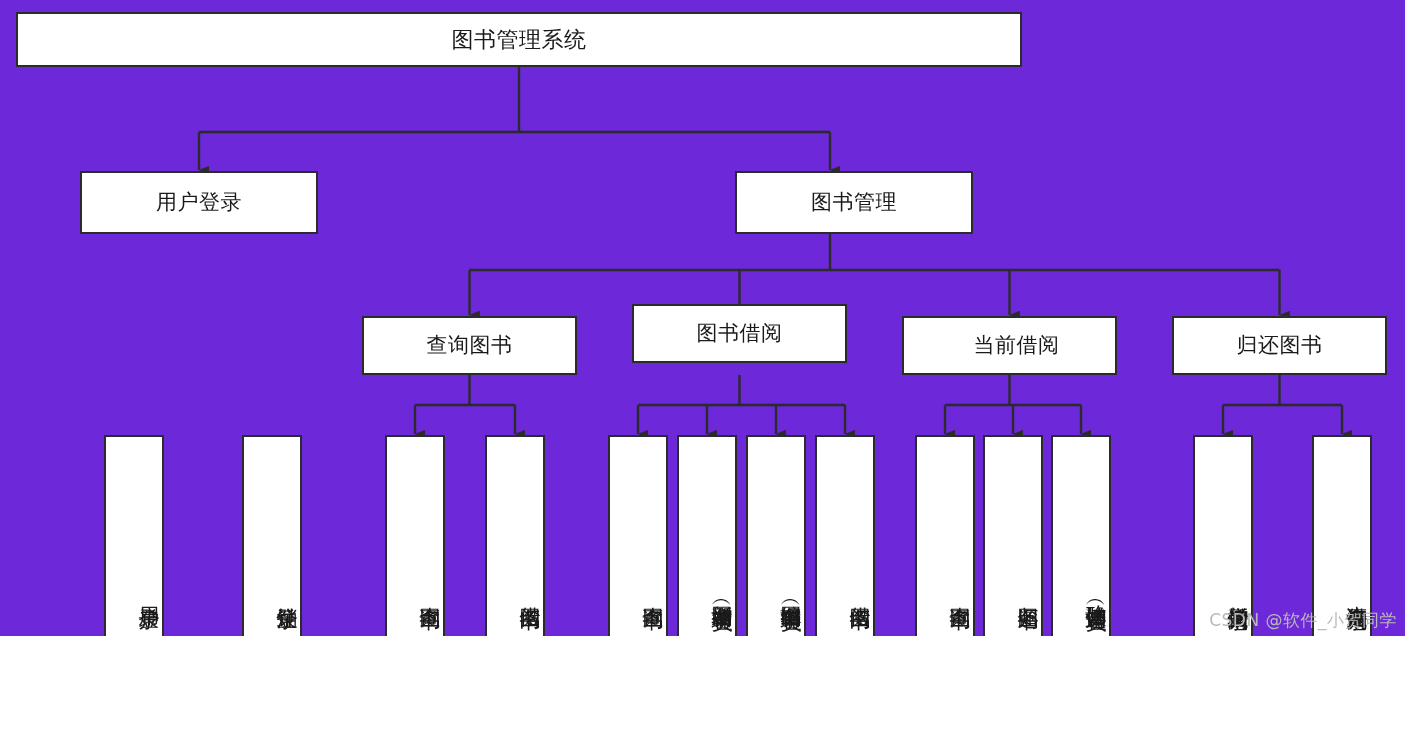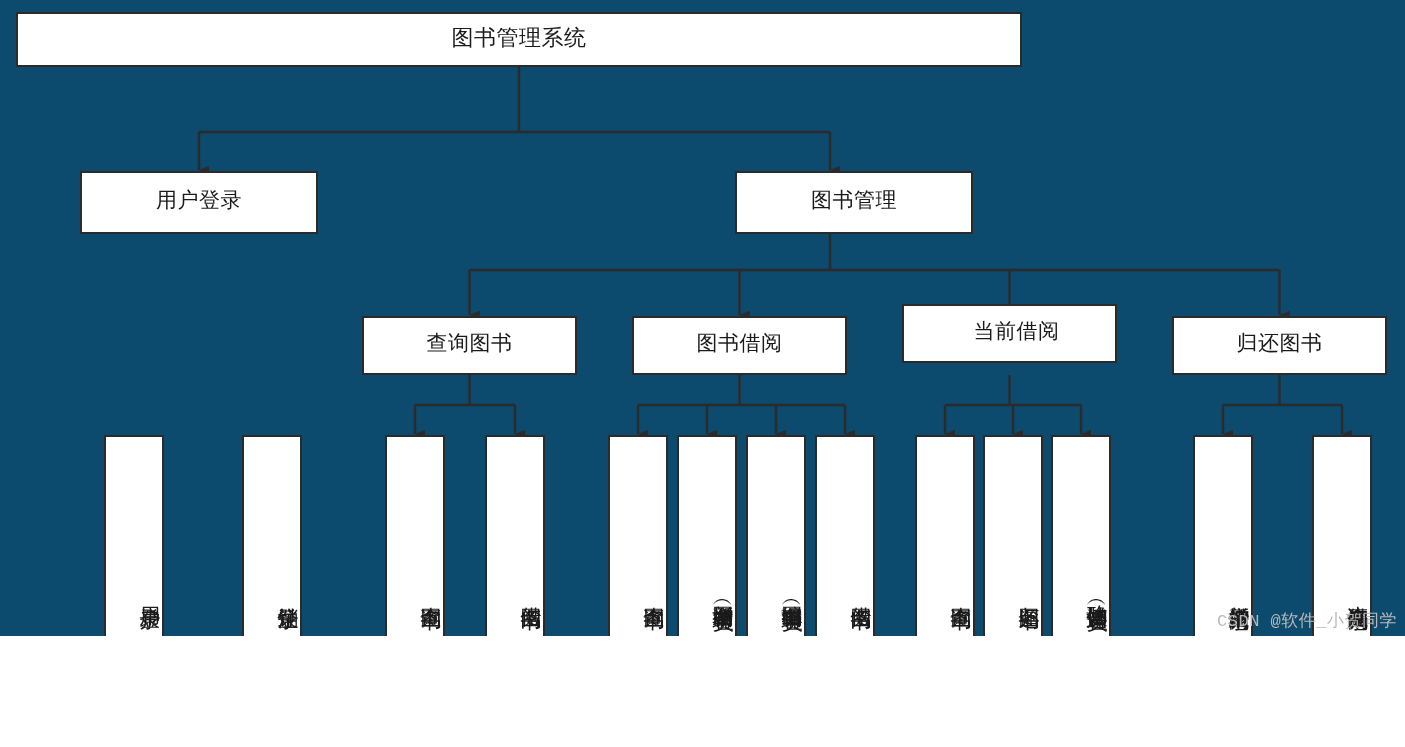--- a/index.html
+++ b/index.html
@@ -7,23 +7,22 @@
     padding: 0;
     background: #ffffff;
   }
   body {
     font-family: "DejaVu Sans", "Liberation Sans", sans-serif;
   }
   #canvas {
     position: relative;
     width: 1405px;
     height: 636px;
-    background: #0c4a6e;
+    background: #6d28d9;
     overflow: hidden;
-    font-family: Liberation Mono, monospace;
   }
   #wires {
     position: absolute;
     left: 0;
     top: 0;
     width: 1405px;
     height: 747px;
   }
   .node {
     position: absolute;
@@ -118,24 +117,24 @@
   <div class="node" style="left: 80px; top: 171px; width: 238px; height: 63px;">
     <span>用户登录</span>
   </div>
   <div class="node" style="left: 711px; top: 171px; width: 238px; height: 63px; margin-left: 24px;">
     <span>图书管理</span>
   </div>
 
   <div class="node" style="left: 362px; top: 316px; width: 215px; height: 59px;">
     <span>查询图书</span>
   </div>
-  <div class="node" style="left: 632px; top: 316px; width: 215px; height: 59px;">
+  <div class="node" style="left: 632px; top: 304px; width: 215px; height: 59px;">
     <span>图书借阅</span>
   </div>
-  <div class="node" style="left: 902px; top: 304px; width: 215px; height: 59px; padding-left: 14px;">
+  <div class="node" style="left: 902px; top: 316px; width: 215px; height: 59px; padding-left: 14px;">
     <span>当前借阅</span>
   </div>
   <div class="node" style="left: 1172px; top: 316px; width: 215px; height: 59px;">
     <span>归还图书</span>
   </div>
 
   <div class="node vertical" style="left: 104px; top: 435px; width: 60px; height: 300px;">
     <span class="vtext">用户登录</span>
   </div>
   <div class="node vertical" style="left: 242px; top: 435px; width: 60px; height: 300px;">

